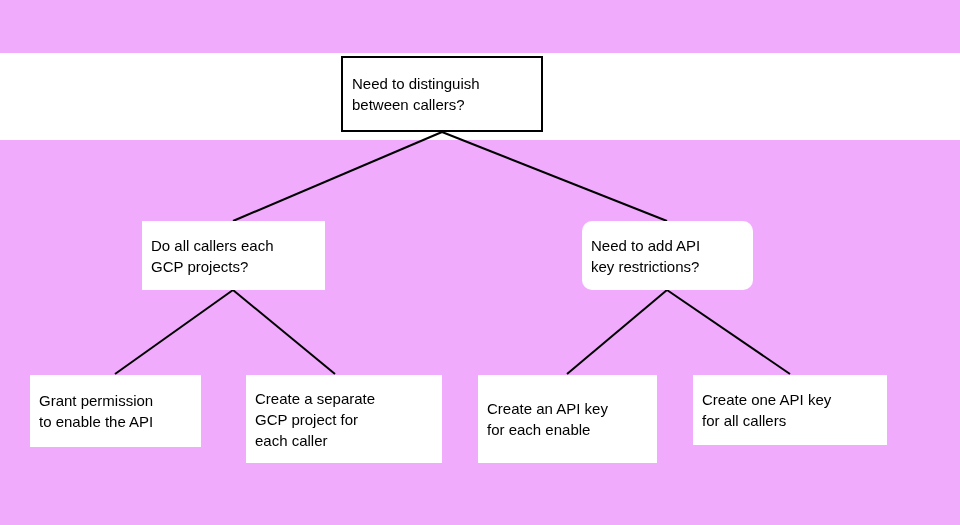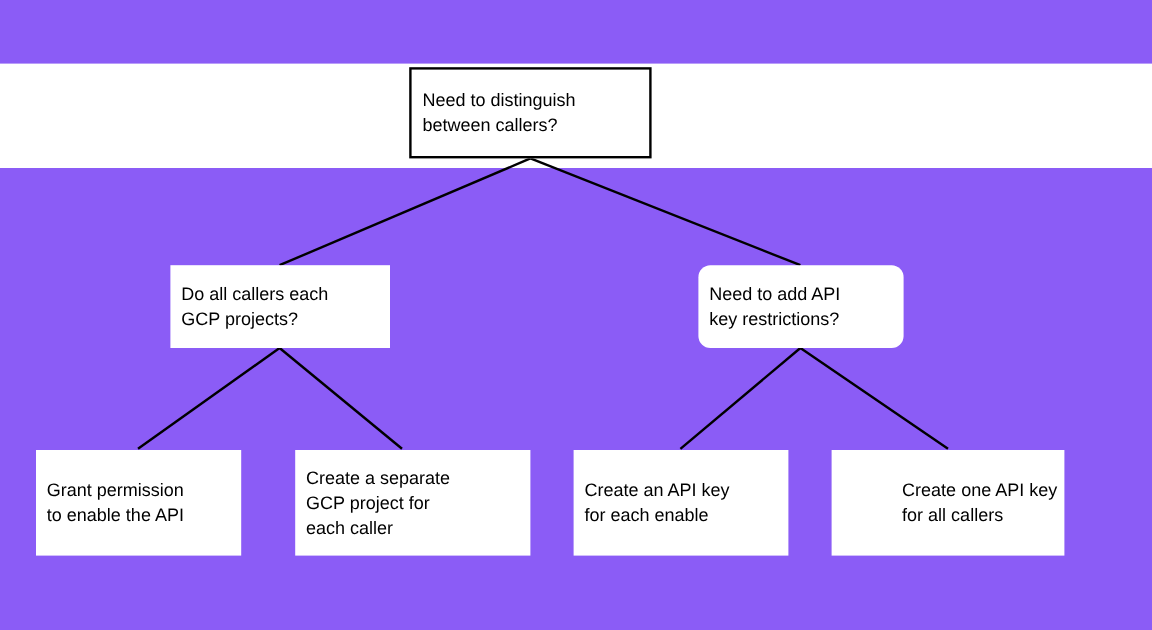--- a/index.html
+++ b/index.html
@@ -4,21 +4,21 @@
 <style>
   html, body {
     margin: 0;
     padding: 0;
     background: #000000;
   }
   .canvas {
     position: relative;
     width: 960px;
     height: 525px;
-    background: #8b5cf6;
+    background: #f0abfc;
     overflow: hidden;
     font-family: "Liberation Sans", sans-serif;
   }
   .band {
     position: absolute;
     left: 0;
     top: 53px;
     width: 960px;
     height: 87px;
     background: #ffffff;
@@ -50,33 +50,33 @@
   .node--branch-left {
     left: 142px; top: 221px;
     width: 183px; height: 69px;
   }
   .node--branch-right {
     left: 582px; top: 221px;
     width: 171px; height: 69px; border-radius: 10px;
   }
   .node--leaf-1 {
     left: 30px; top: 375px;
-    width: 171px; height: 88px;
+    width: 171px; height: 72px;
   }
   .node--leaf-2 {
     left: 246px; top: 375px;
     width: 196px; height: 88px;
   }
   .node--leaf-3 {
     left: 478px; top: 375px;
     width: 179px; height: 88px;
   }
   .node--leaf-4 {
     left: 693px; top: 375px;
-    width: 194px; height: 88px; justify-content: flex-end;
+    width: 194px; height: 70px;
   }
 </style>
 </head>
 <body>
 
 <div class="canvas">
 
   <div class="band"></div>
 
   <svg class="connectors" viewBox="0 0 960 525" xmlns="http://www.w3.org/2000/svg">

